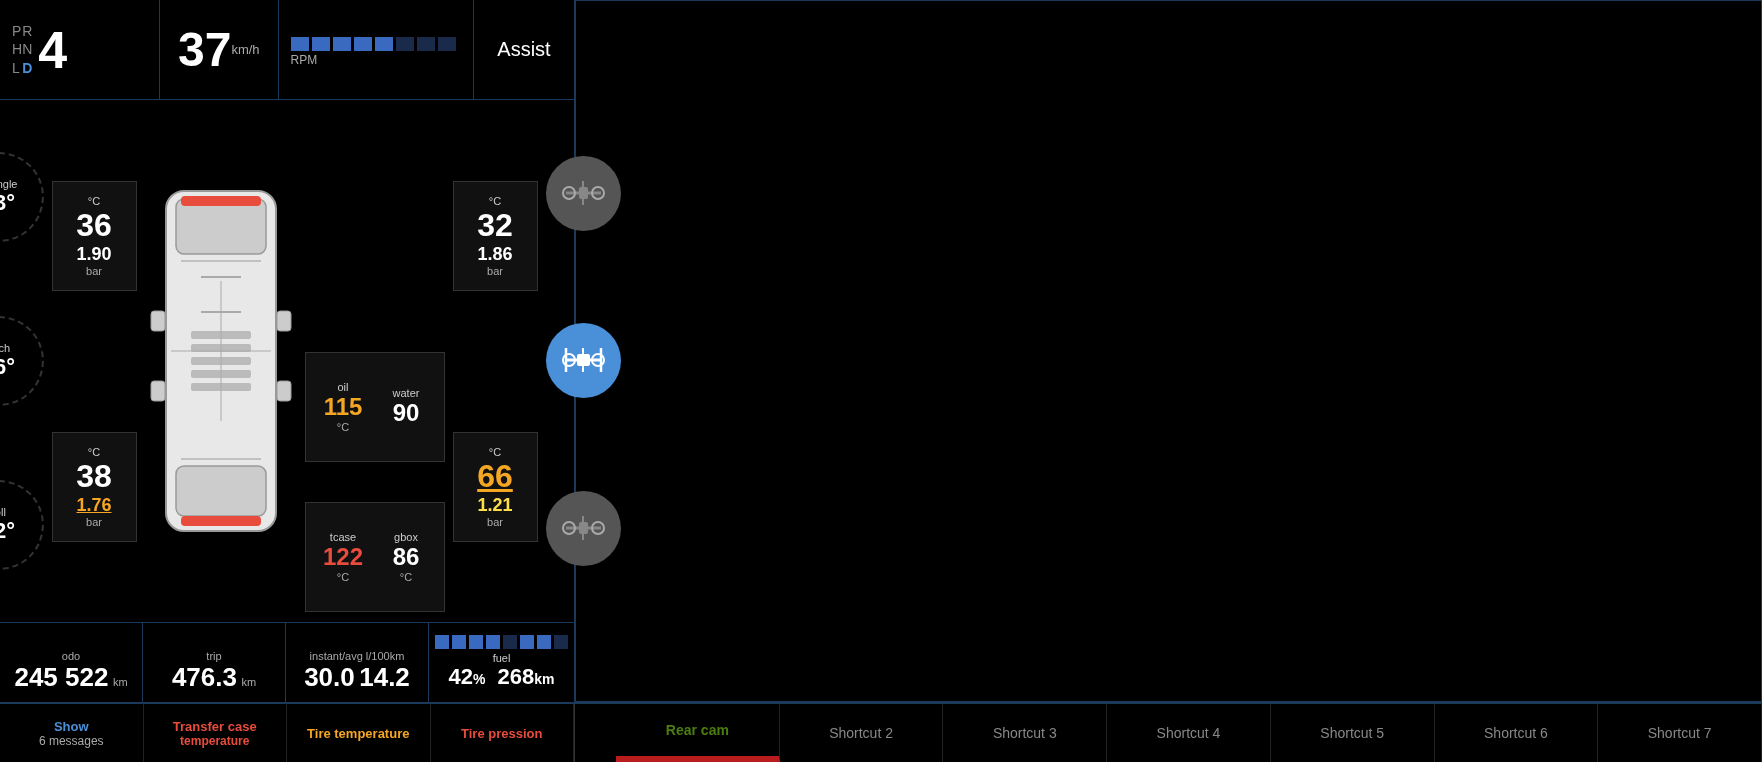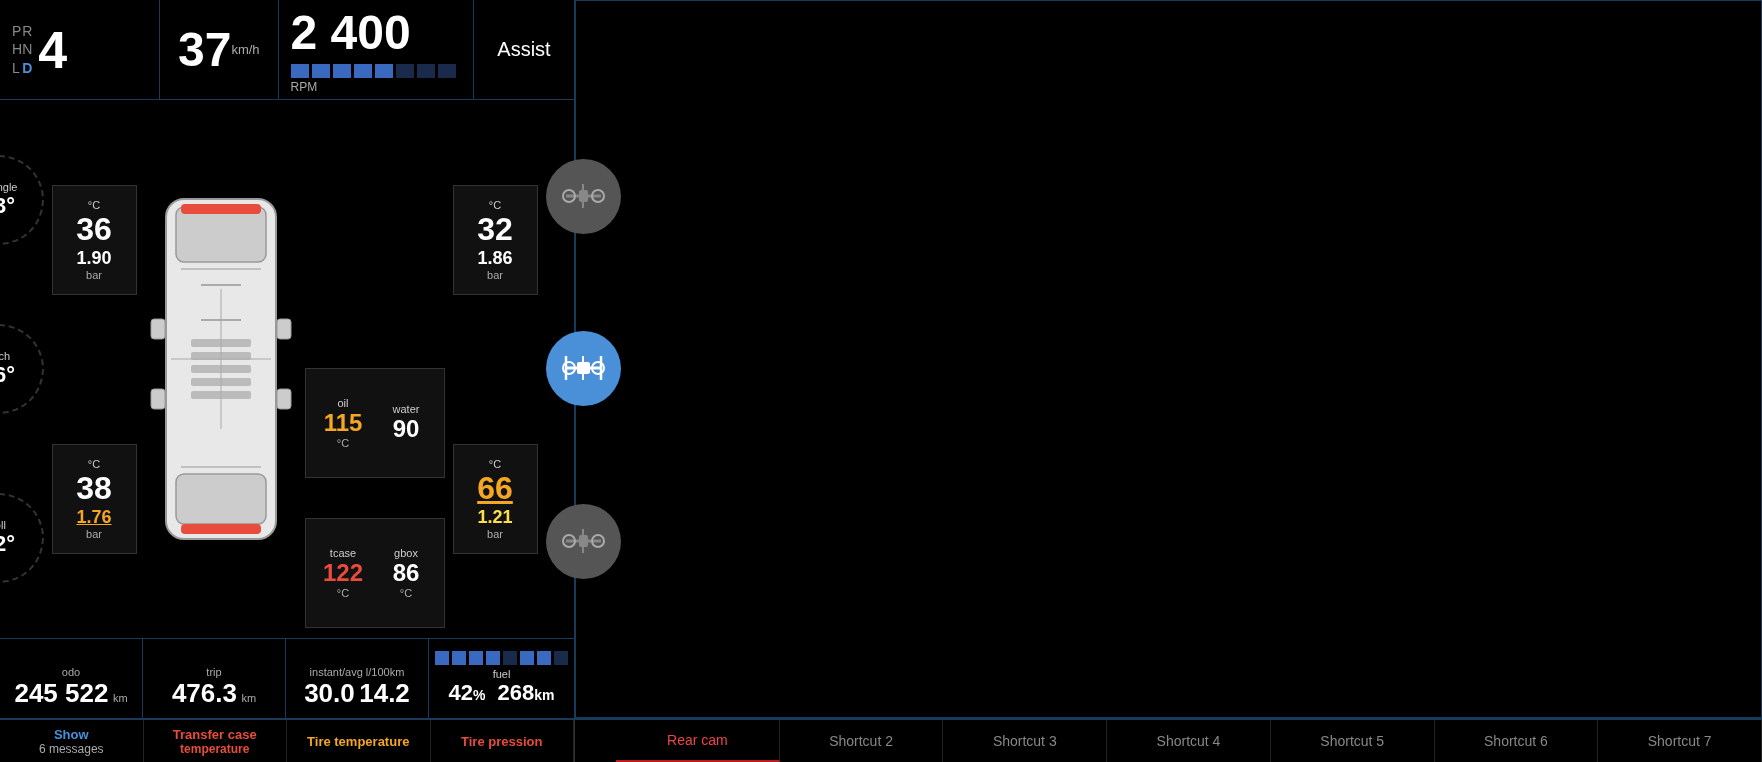--- a/index.html
+++ b/index.html
@@ -330,21 +330,21 @@
     .right-panel {
       flex: 1;
       background: #000;
       border: 1px solid #1a3a5c;
       margin: 0;
     }
 
     
     .bottom-bar {
       display: flex;
-      height: 44px;
+      height: 60px;
       border-top: 2px solid #1a3a5c;
       background: #000;
       gap: 41px;
     }
 
     
     .msg-tabs {
       width: 575px;
       min-width: 575px;
       display: flex;
@@ -377,23 +377,23 @@
       align-items: center;
       justify-content: center;
       font-size: 14px;
       color: #888;
       border-right: 1px solid #222;
       cursor: pointer;
       background: #000;
     }
 
     .nav-tab.active-tab {
-      color: #ef4444;
-      font-weight: normal;
-      border-bottom: 2px solid #b91c1c;
+      color: #4d7c0f;
+      font-weight: bold;
+      border-bottom: 6px solid #b91c1c;
     }
 
     .orange-val { color: #f5a623; text-decoration: underline; }
     .red-val { color: #fde047; }
     .white-val { color: #fff; }
   </style>
 </head>
 <body>
 
 <div class="main-area">
@@ -413,21 +413,20 @@
         </div>
         <div class="gear-number">4</div>
       </div>
 
       <div class="speed-block">
         <div class="speed-value">37</div>
         <div class="speed-unit">km/h</div>
       </div>
 
       <div class="rpm-block">
-        <div class="rpm-value">2 400</div>
         <div class="rpm-bars">
           <div class="rpm-bar"></div>
           <div class="rpm-bar"></div>
           <div class="rpm-bar"></div>
           <div class="rpm-bar"></div>
           <div class="rpm-bar"></div>
           <div class="rpm-bar dim"></div>
           <div class="rpm-bar dim"></div>
           <div class="rpm-bar dim"></div>
         </div>

